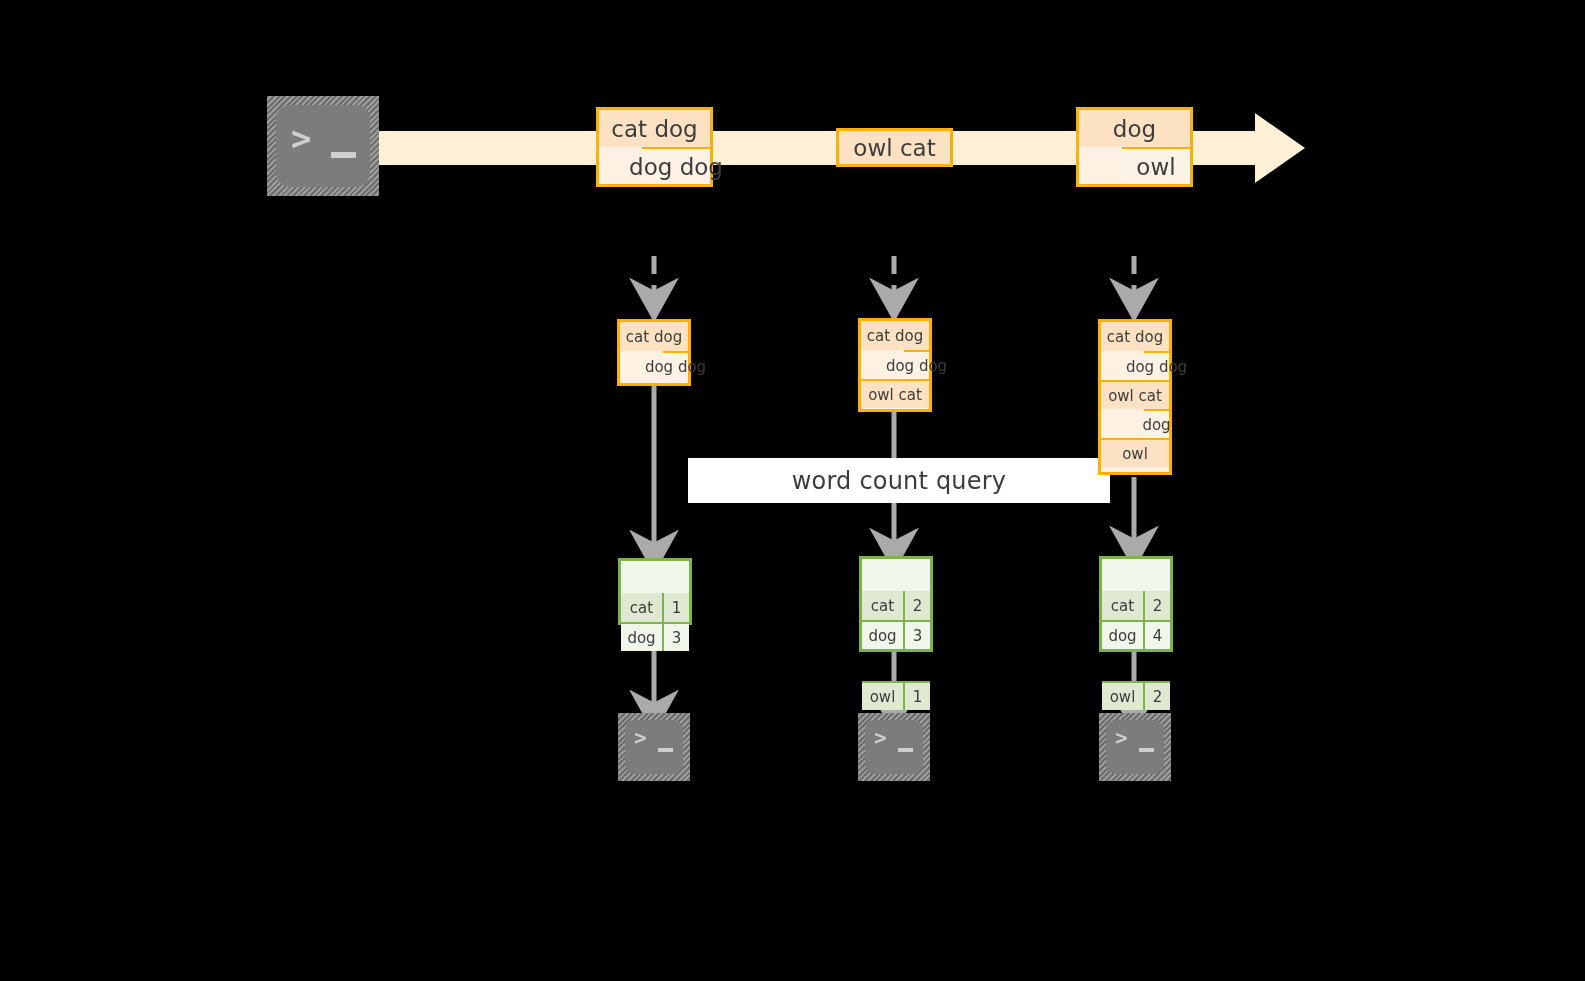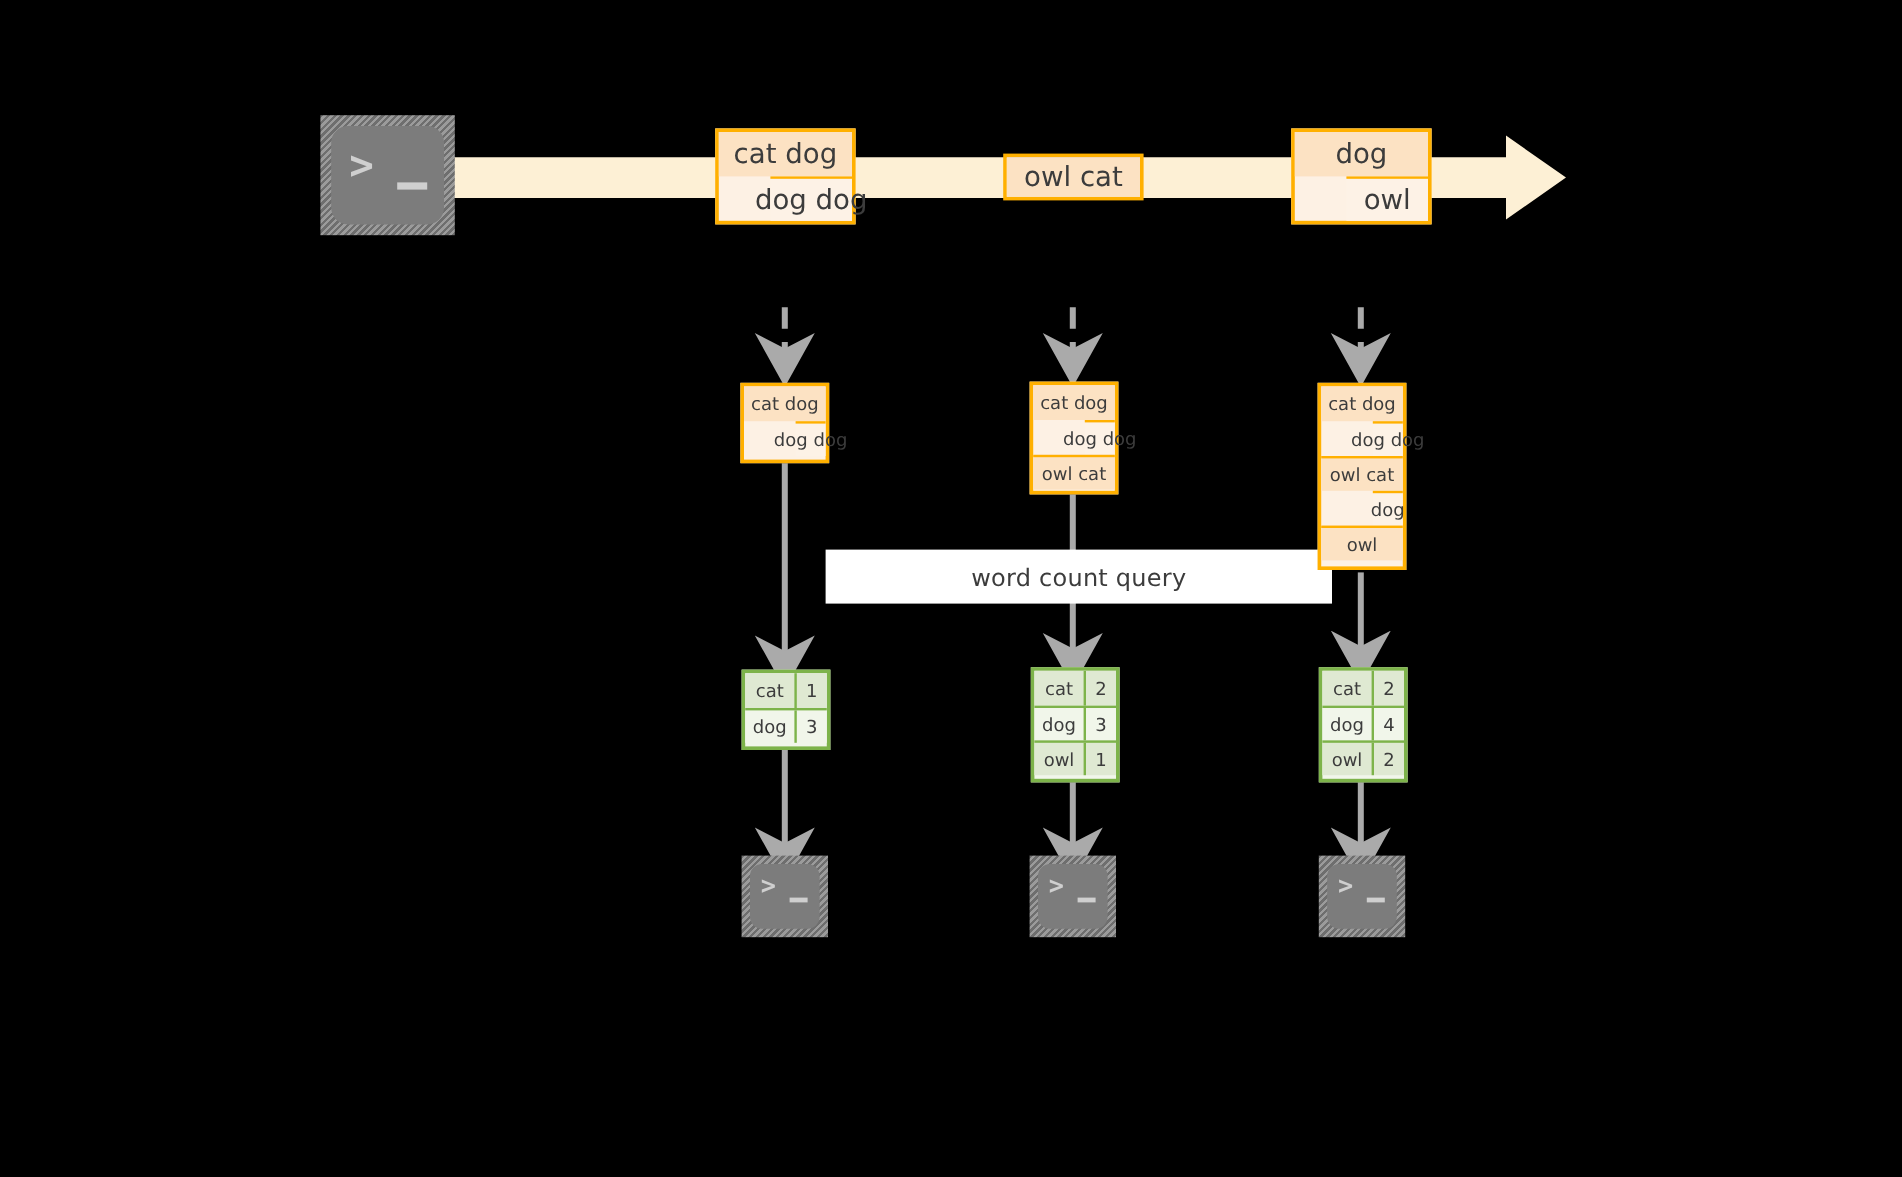--- a/index.html
+++ b/index.html
@@ -94,21 +94,21 @@
     border: 3px solid #7DB34A;
     background: #F1F6EA;
     z-index: 5;
   }
   .grow {
     display: flex;
     height: 29px;
     box-sizing: border-box;
   }
   .grow + .grow { border-top: 2px solid #7DB34A; }
-  .grow.odd  { background: #DFE9D2; }
+  .grow.odd  { background: #DFE9D2; margin-top: 32px; }
   .grow.even { background: #F1F6EA; }
   .gkey {
     width: 43px;
     box-sizing: border-box;
     border-right: 2px solid #7DB34A;
     display: flex; align-items: center; justify-content: center;
     font-size: 15px;
     color: #3c3c3c;
   }
   .gval {
@@ -122,21 +122,21 @@
   
   .query-band {
     position: absolute;
     background: #FFFFFF;
     display: flex;
     align-items: center;
     justify-content: center;
     z-index: 4;
   }
   .query-band .qlabel {
-    font-size: 20px;
+    font-size: 24px;
     color: #3c3c3c;
     white-space: nowrap;
     letter-spacing: 0.2px;
   }
 </style>
 </head>
 <body>
 
 <div id="stage">
 

